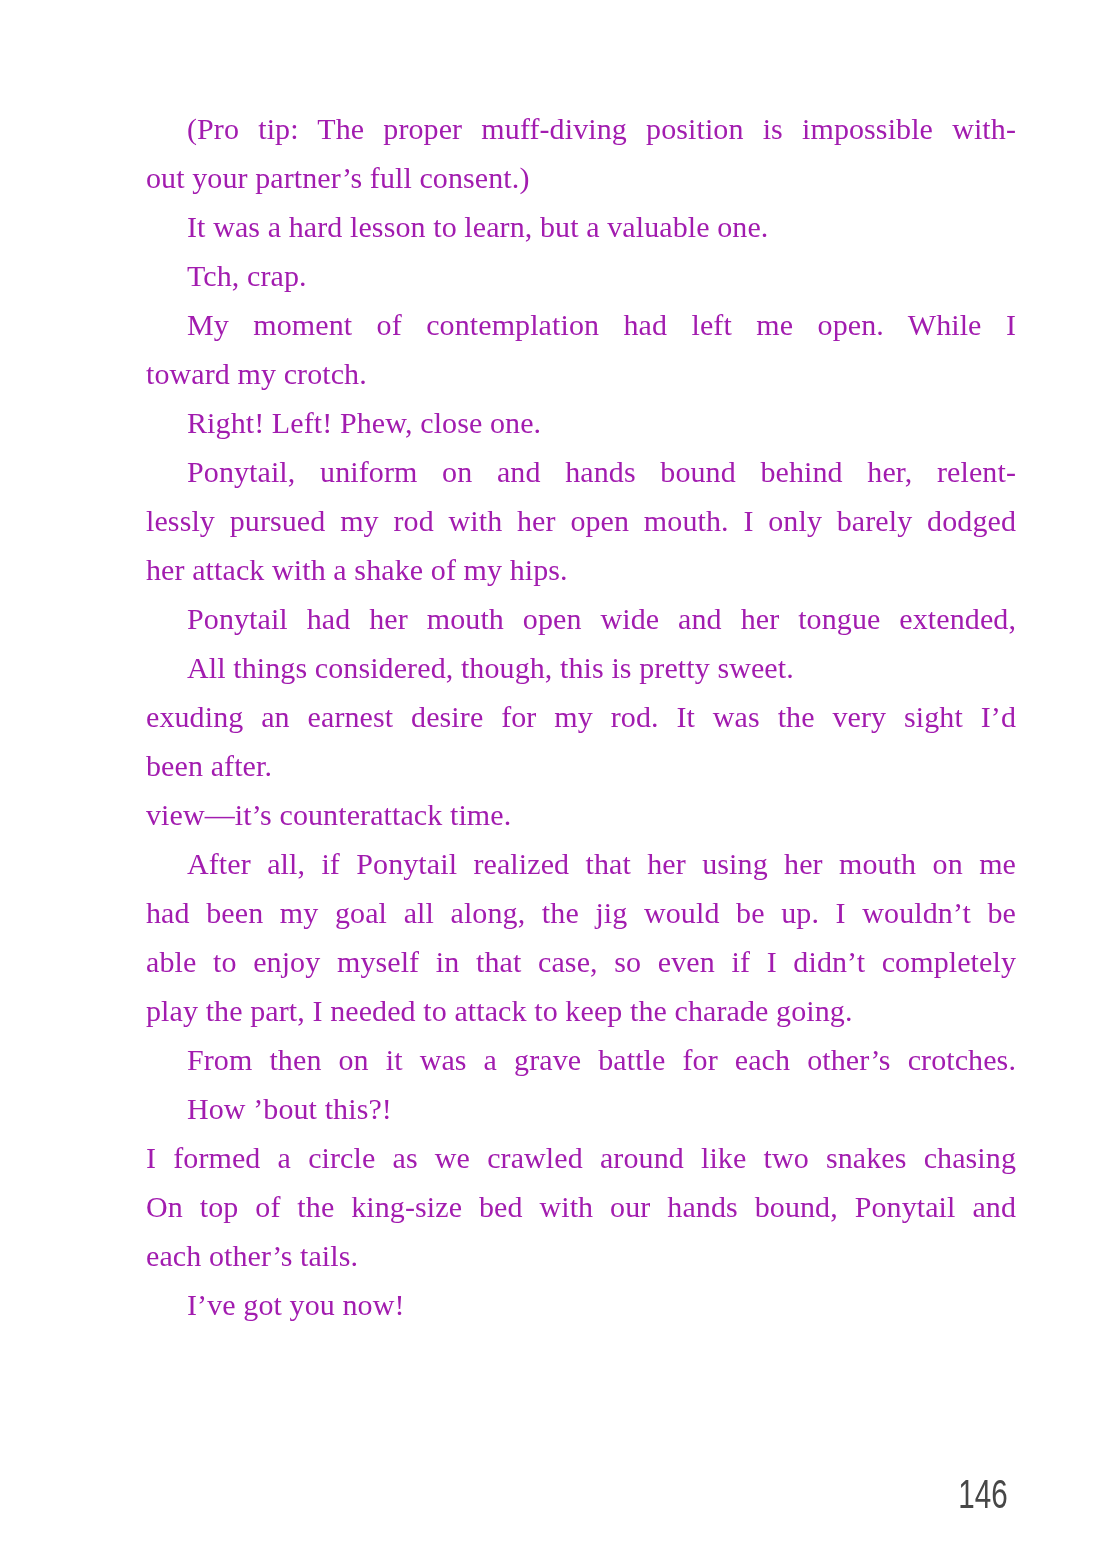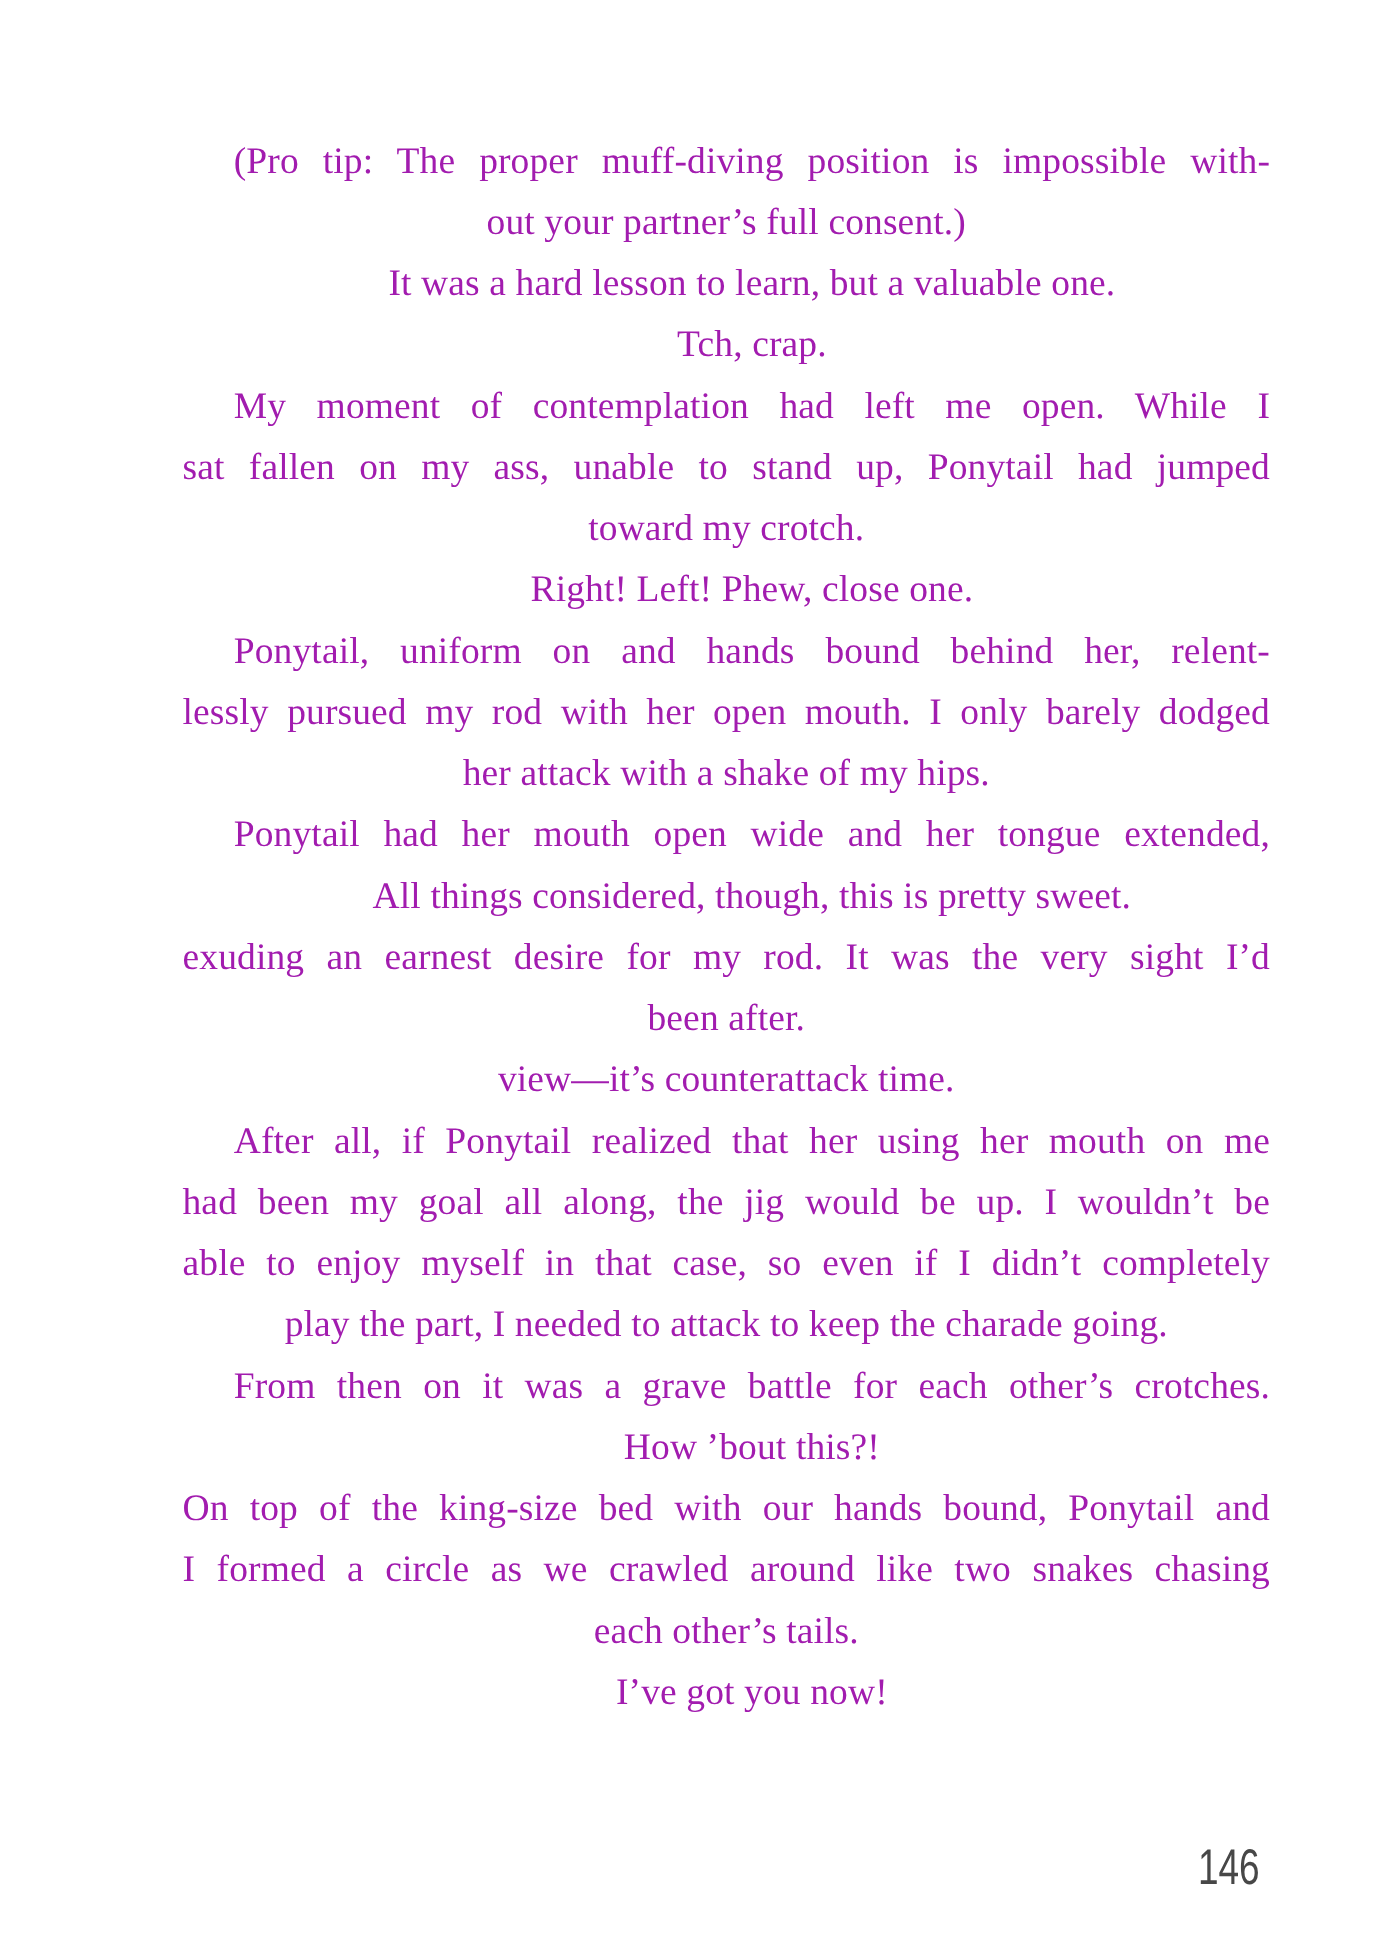--- a/index.html
+++ b/index.html
@@ -23,21 +23,21 @@
     position: absolute;
     left: 146px;
     top: 104px;
     width: 870px;
     color: #a21caf;
     font-size: 30px;
     line-height: 49px;
   }
   .line {
     min-height: 49px;
-    text-align: center;
+    text-align: left;
     letter-spacing: 0.1px;
   }
   .line.justify {
     text-align: justify;
     text-align-last: justify;
   }
   .line.indent {
     padding-left: 41px;
   }
   .line.italic {
@@ -58,36 +58,35 @@
 </head>
 <body>
 
 <div class="page">
   <main class="text-block">
       <div class="line justify indent">(Pro tip: The proper muff-diving position is impossible with-</div>
       <div class="line">out your partner’s full consent.)</div>
       <div class="line indent">It was a hard lesson to learn, but a valuable one.</div>
       <div class="line indent italic">Tch, crap.</div>
       <div class="line justify indent">My moment of contemplation had left me open. While I</div>
-      <div class="line justify">sat fallen on my ass, unable to stand up, Ponytail had jumped</div>
       <div class="line">toward my crotch.</div>
       <div class="line indent italic">Right! Left! Phew, close one.</div>
       <div class="line justify indent">Ponytail, uniform on and hands bound behind her, relent-</div>
       <div class="line justify">lessly pursued my rod with her open mouth. I only barely dodged</div>
       <div class="line">her attack with a shake of my hips.</div>
       <div class="line justify indent">Ponytail had her mouth open wide and her tongue extended,</div>
       <div class="line indent italic">All things considered, though, this is pretty sweet.</div>
       <div class="line justify">exuding an earnest desire for my rod. It was the very sight I’d</div>
       <div class="line">been after.</div>
       <div class="line italic">view—it’s counterattack time.</div>
       <div class="line justify indent">After all, if Ponytail realized that her using her mouth on me</div>
       <div class="line justify">had been my goal all along, the jig would be up. I wouldn’t be</div>
       <div class="line justify">able to enjoy myself in that case, so even if I didn’t completely</div>
       <div class="line">play the part, I needed to attack to keep the charade going.</div>
       <div class="line justify indent">From then on it was a grave battle for each other’s crotches.</div>
       <div class="line indent italic">How ’bout this?!</div>
+      <div class="line justify">I formed a circle as we crawled around like two snakes chasing</div>
       <div class="line justify">On top of the king-size bed with our hands bound, Ponytail and</div>
-      <div class="line justify">I formed a circle as we crawled around like two snakes chasing</div>
       <div class="line">each other’s tails.</div>
       <div class="line indent italic">I’ve got you now!</div>
     </main>
   <div class="pagenum">146</div>
 </div>
 
 </body></html>

